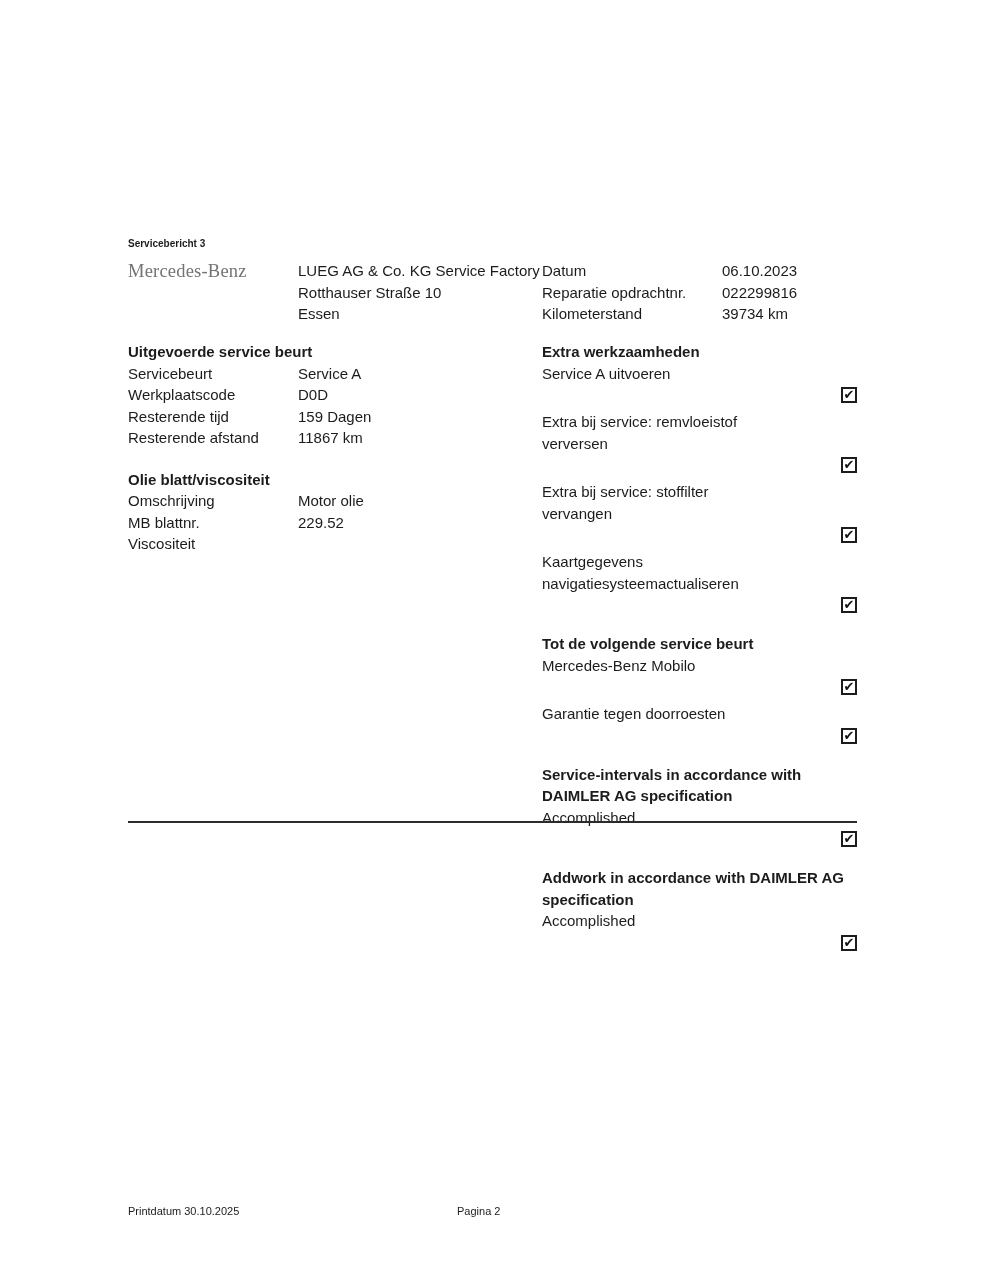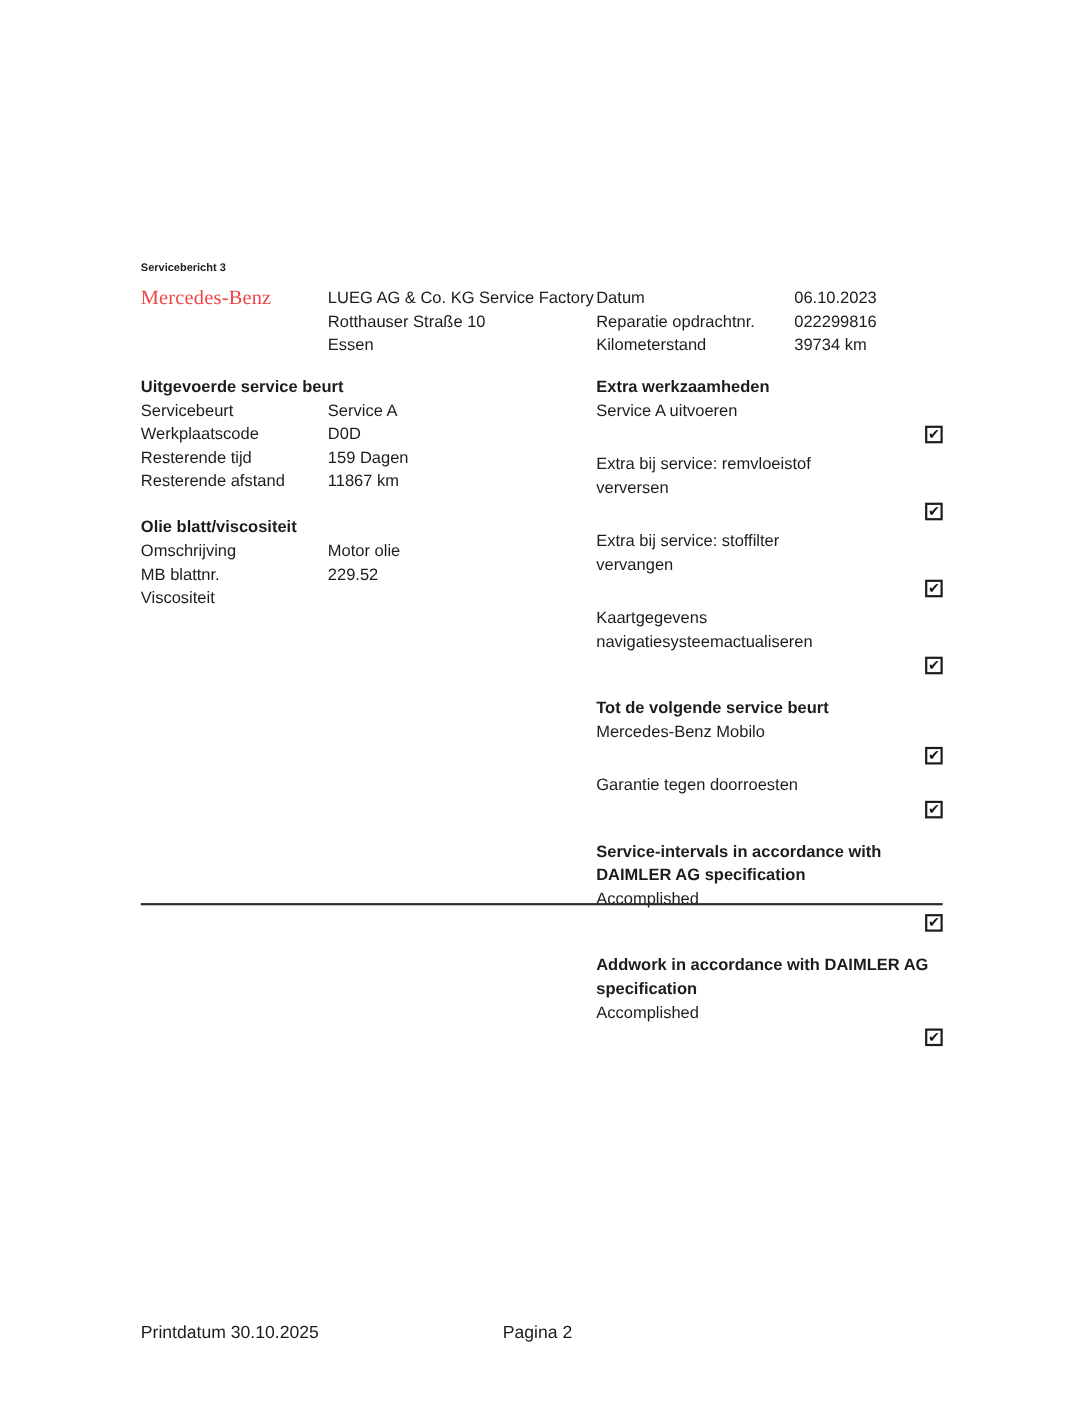--- a/index.html
+++ b/index.html
@@ -32,21 +32,21 @@
     left: 128px;
     top: 260px;
     display: flex;
     align-items: flex-start;
   }
   .brand {
     width: 170px;
     font-family: "Liberation Serif", "DejaVu Serif", serif;
     font-size: 18.5px;
     line-height: 22px;
-    color: #ef4444;
+    color: #737373;
     letter-spacing: 0.2px;
   }
   .dealer { width: 244px; }
   .dealer div { white-space: nowrap; }
   .meta { width: 316px; }
   .meta-row { display: flex; }
   .meta-row .kv-label { width: 180px; flex: none; }
 
   
   .main-left {
@@ -103,21 +103,21 @@
     left: 128px;
     top: 821px;
     width: 729px;
     height: 0;
     border-top: 2px solid #2b2b2b;
   }
   .footer-print,
   .footer-page {
     position: absolute;
     top: 1204px;
-    font-size: 16px;
+    font-size: 11px;
     line-height: 15px;
   }
   .footer-print { left: 128px; }
   .footer-page { left: 457px; }
 </style>
 </head>
 <body>
 
 <div class="page">
 

